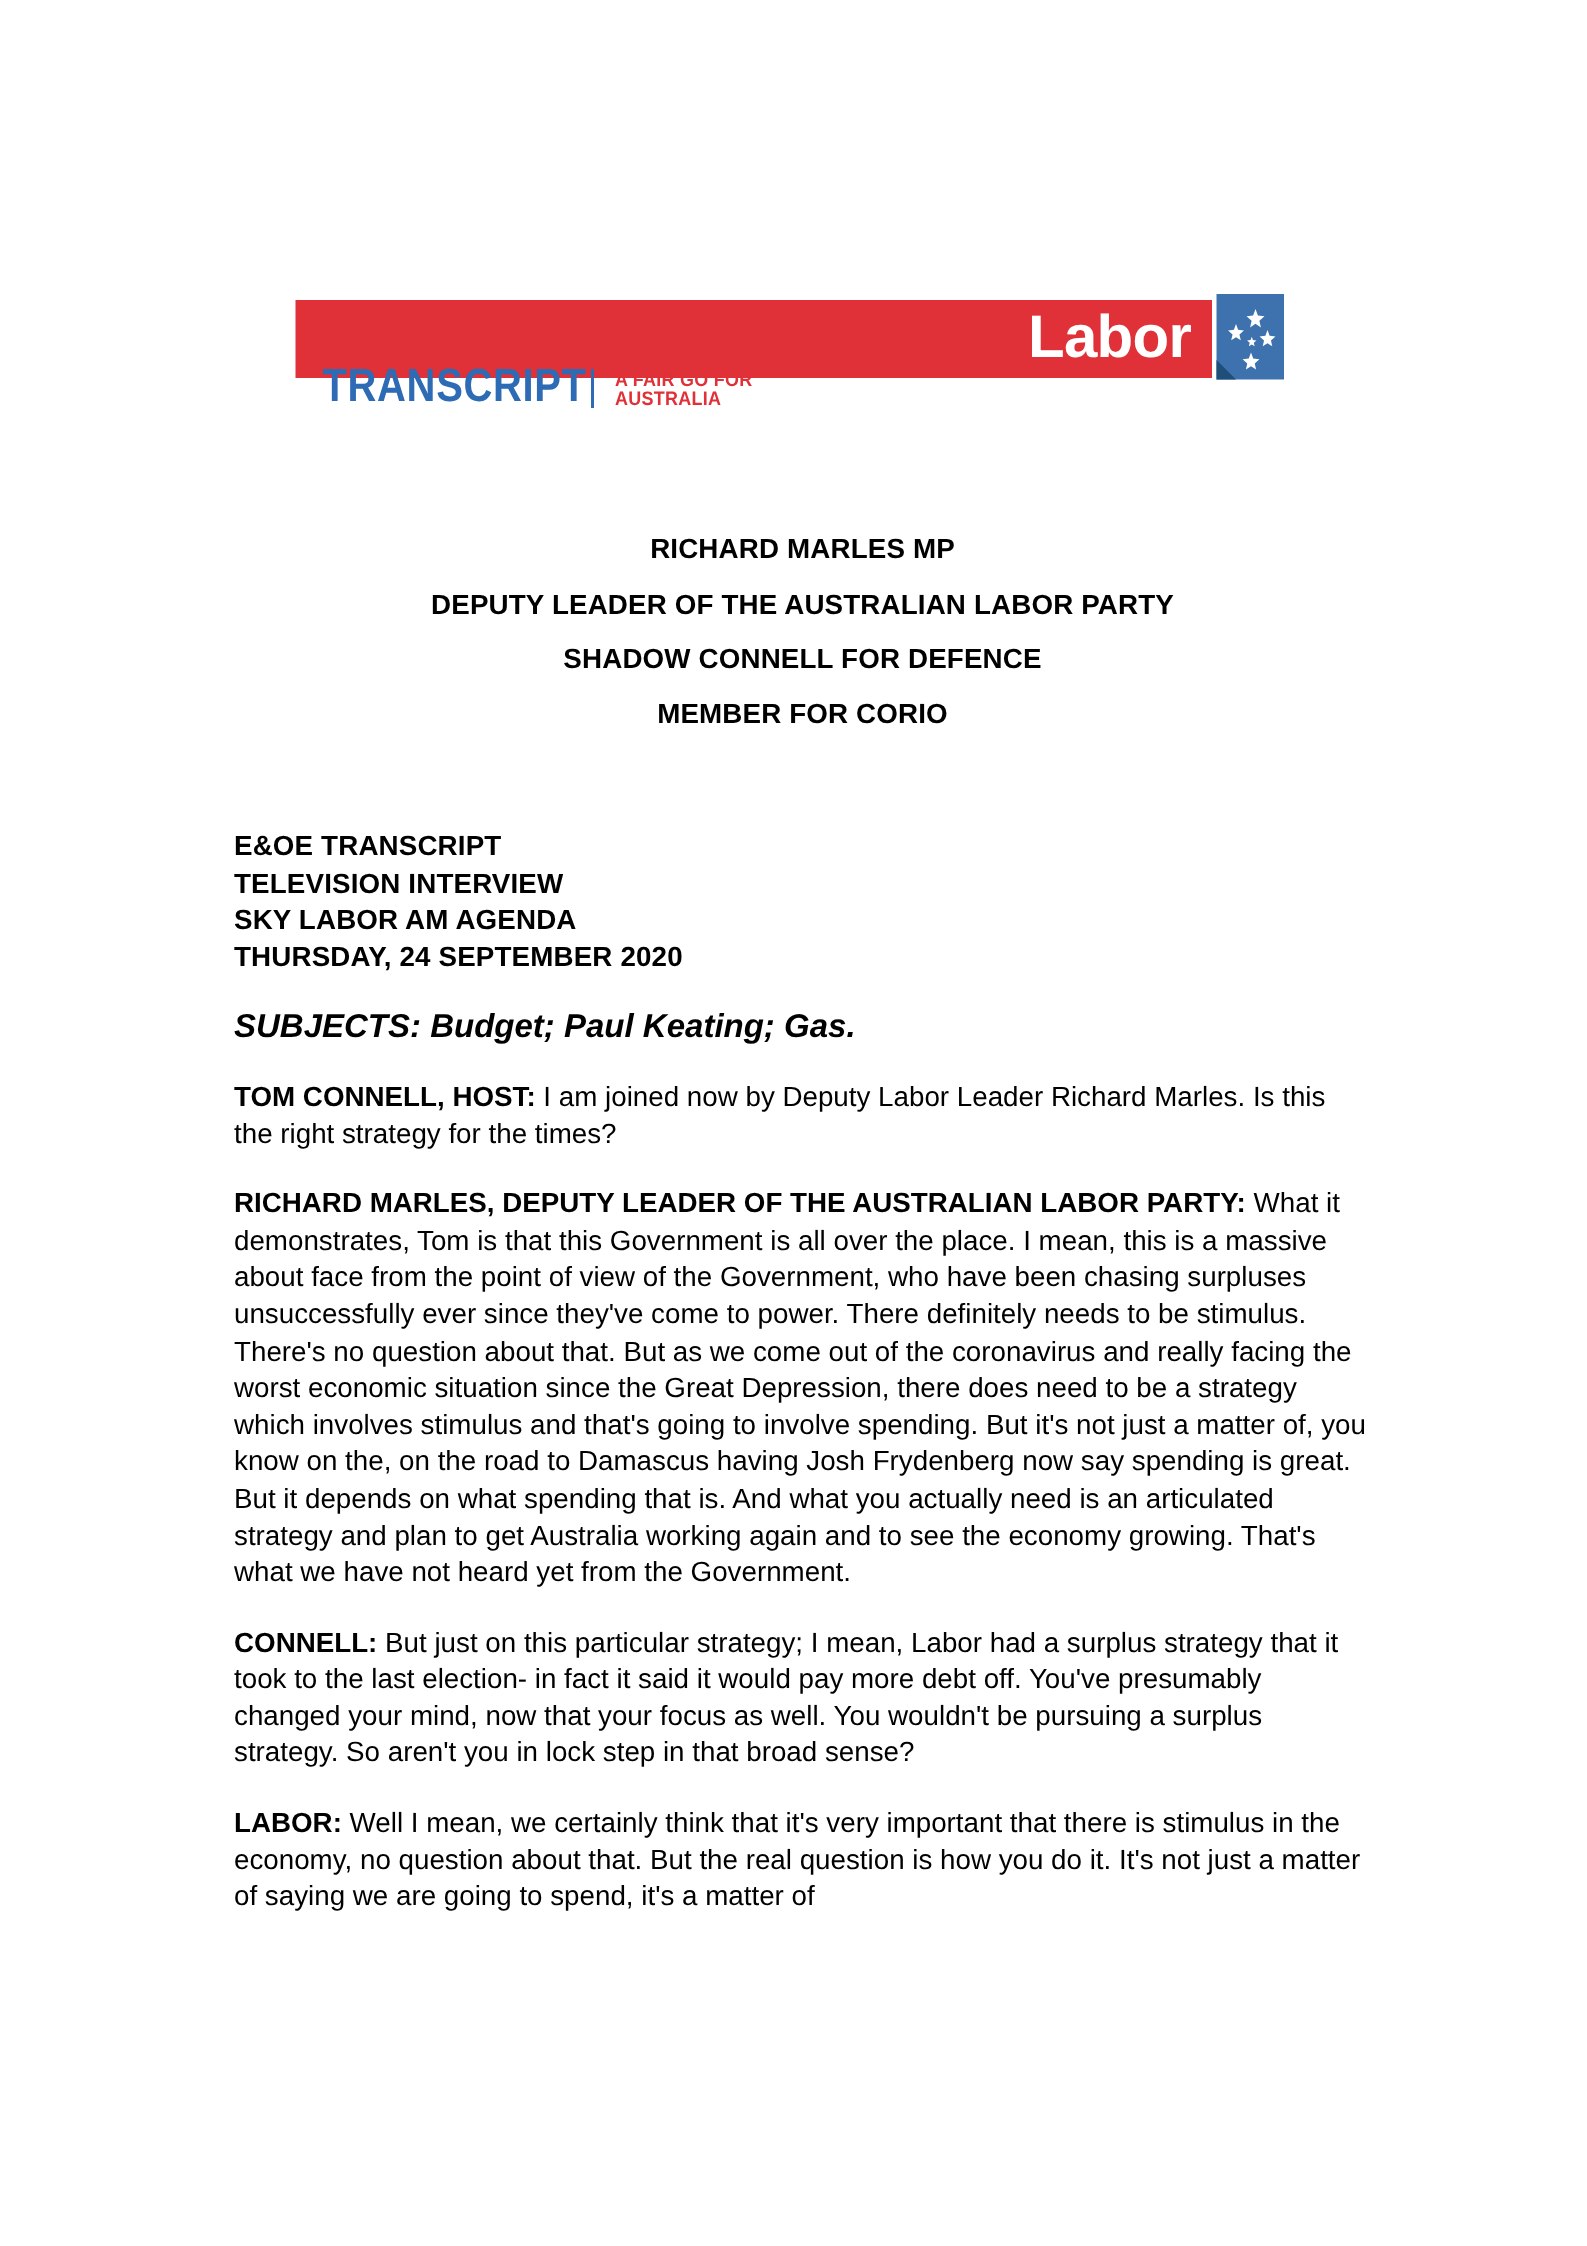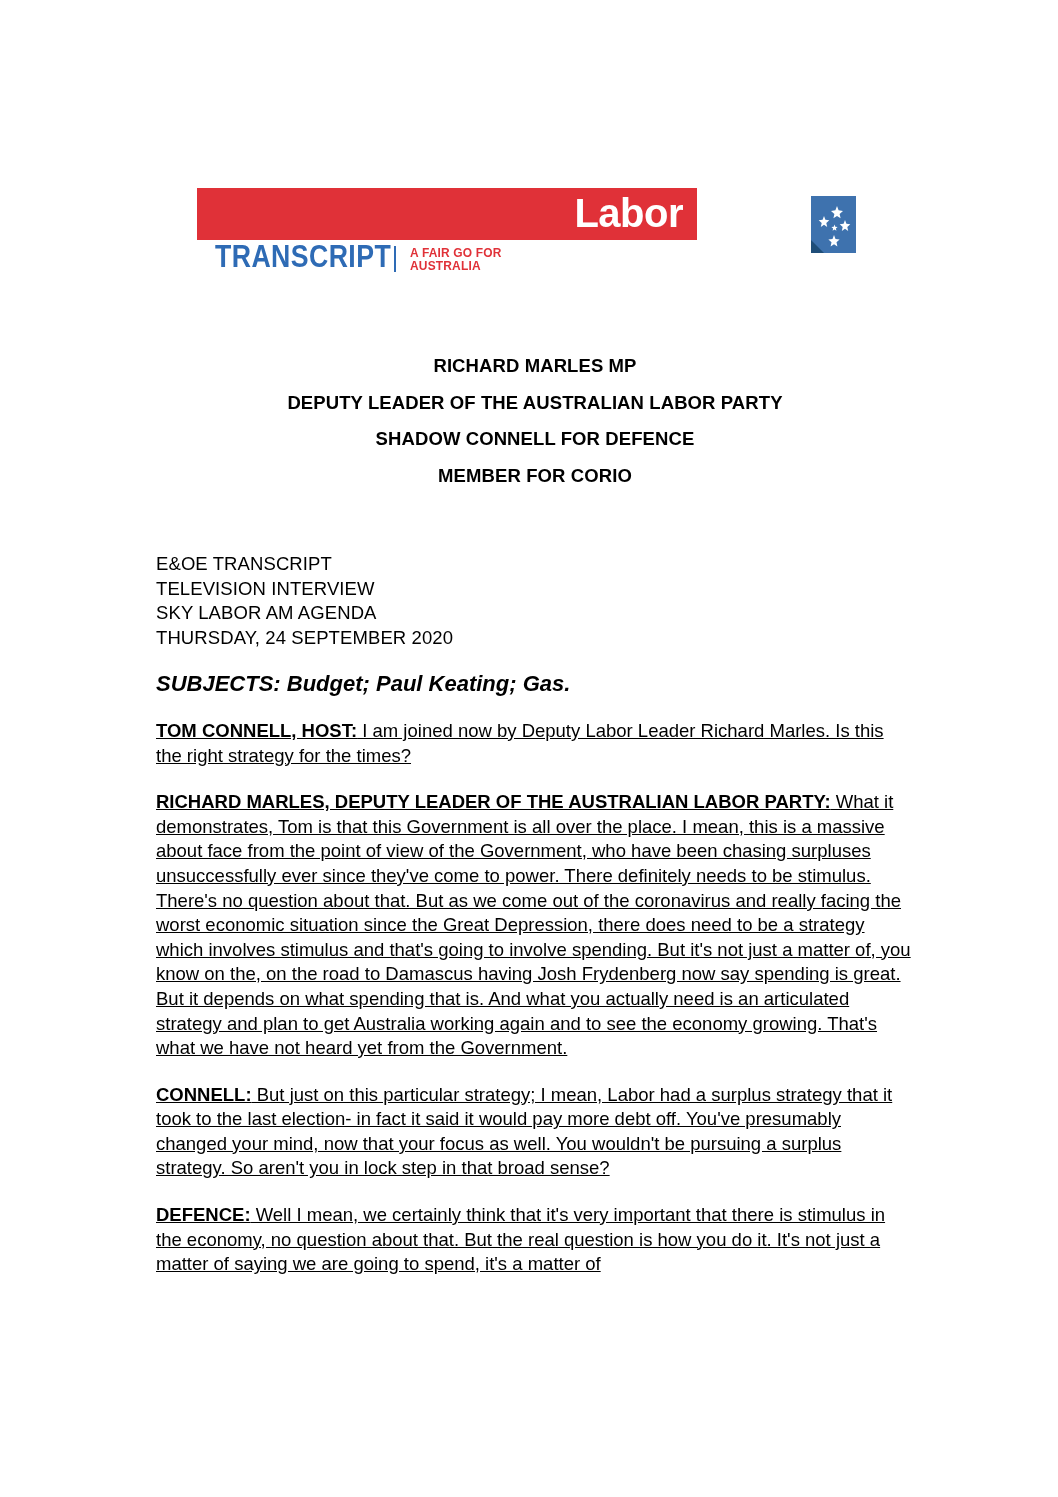--- a/index.html
+++ b/index.html
@@ -28,22 +28,22 @@
     width: 660px;
     height: 90px;
   }
   .banner-row {
     position: relative;
     height: 56px;
   }
   .red-banner {
     position: absolute;
     left: 0;
-    top: 0;
-    width: 500px;
+    top: 12px;
+    width: 611px;
     height: 52px;
     background: #E03138;
   }
   .labor-word {
     position: absolute;
     right: 14px;
     top: 50%;
     transform: translateY(-52%);
     color: #ffffff;
     font-size: 40px;
@@ -129,36 +129,35 @@
     line-height: 36.5px;
     letter-spacing: 0.1px;
   }
   .title-line {
     white-space: nowrap;
   }
   .spacer-lg { height: 58px; }
   .spacer-sm { height: 22px; }
 
   .meta-block {
-    font-weight: normal;
+    font-weight: bold;
     font-size: 18.5px;
     line-height: 24.6px;
     letter-spacing: 0.1px;
   }
   .subjects {
     font-weight: bold;
     font-style: italic;
     font-size: 22px;
     line-height: 24.6px;
   }
   .para {
     font-size: 18.5px;
     line-height: 24.6px;
     text-align: left;
-    text-decoration: underline;
   }
   .para b {
     font-weight: bold;
   }
 </style>
 </head>
 <body>
 
 <div class="page">
 
@@ -223,17 +222,17 @@
 
     <div class="spacer-sm"></div>
 
     <div class="para">
       <b>CONNELL:</b><span> But just on this particular strategy; I mean, Labor had a surplus strategy that it took to the last election- in fact it said it would pay more debt off. You've presumably changed your mind, now that your focus as well. You wouldn't be pursuing a surplus strategy. So aren't you in lock step in that broad sense?</span>
     </div>
 
     <div class="spacer-sm"></div>
 
     <div class="para">
-      <b>DEFENCE:</b><span> Well I mean, we certainly think that it's very important that there is stimulus in the economy, no question about that. But the real question is how you do it. It's not just a matter of saying we are going to spend, it's a matter of</span>
+      <b>LABOR:</b><span> Well I mean, we certainly think that it's very important that there is stimulus in the economy, no question about that. But the real question is how you do it. It's not just a matter of saying we are going to spend, it's a matter of</span>
     </div>
 
   </div>
 </div>
 
 </body></html>

